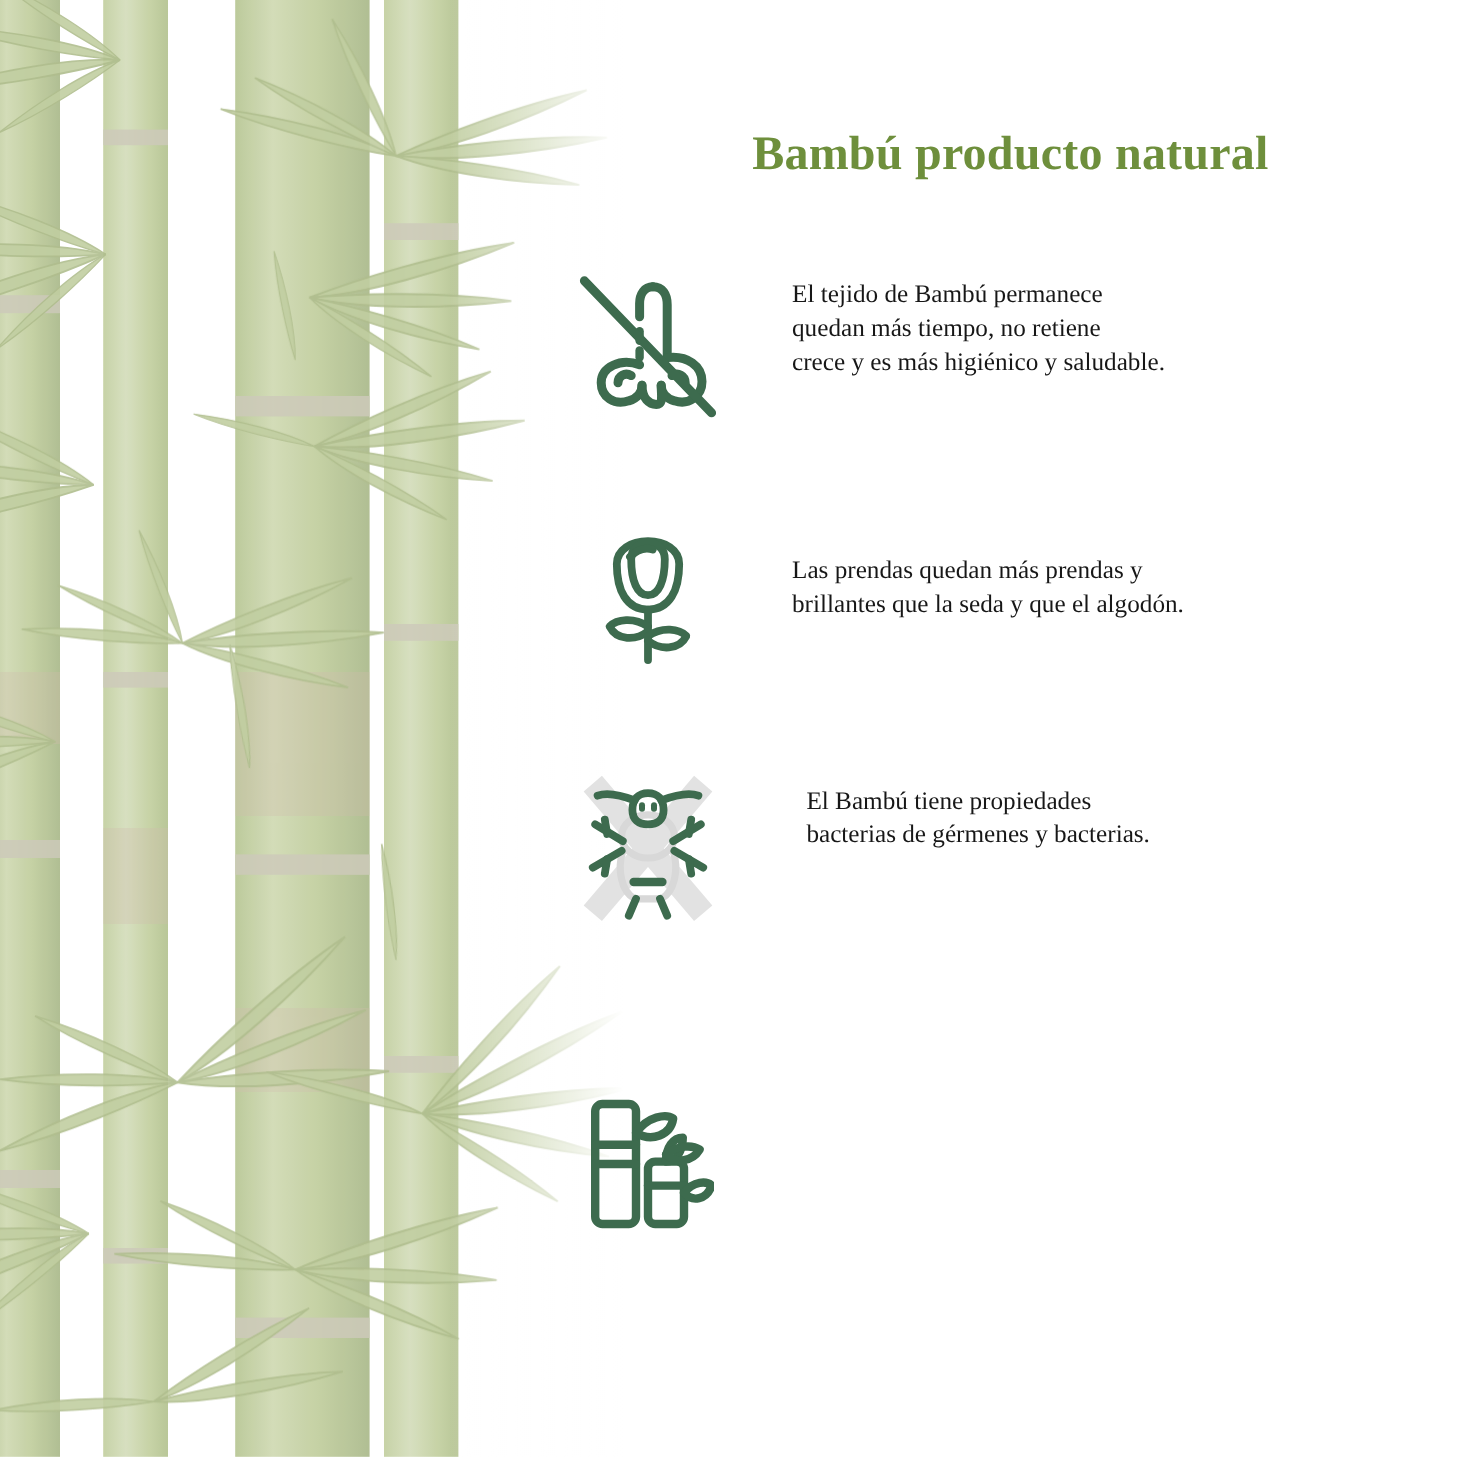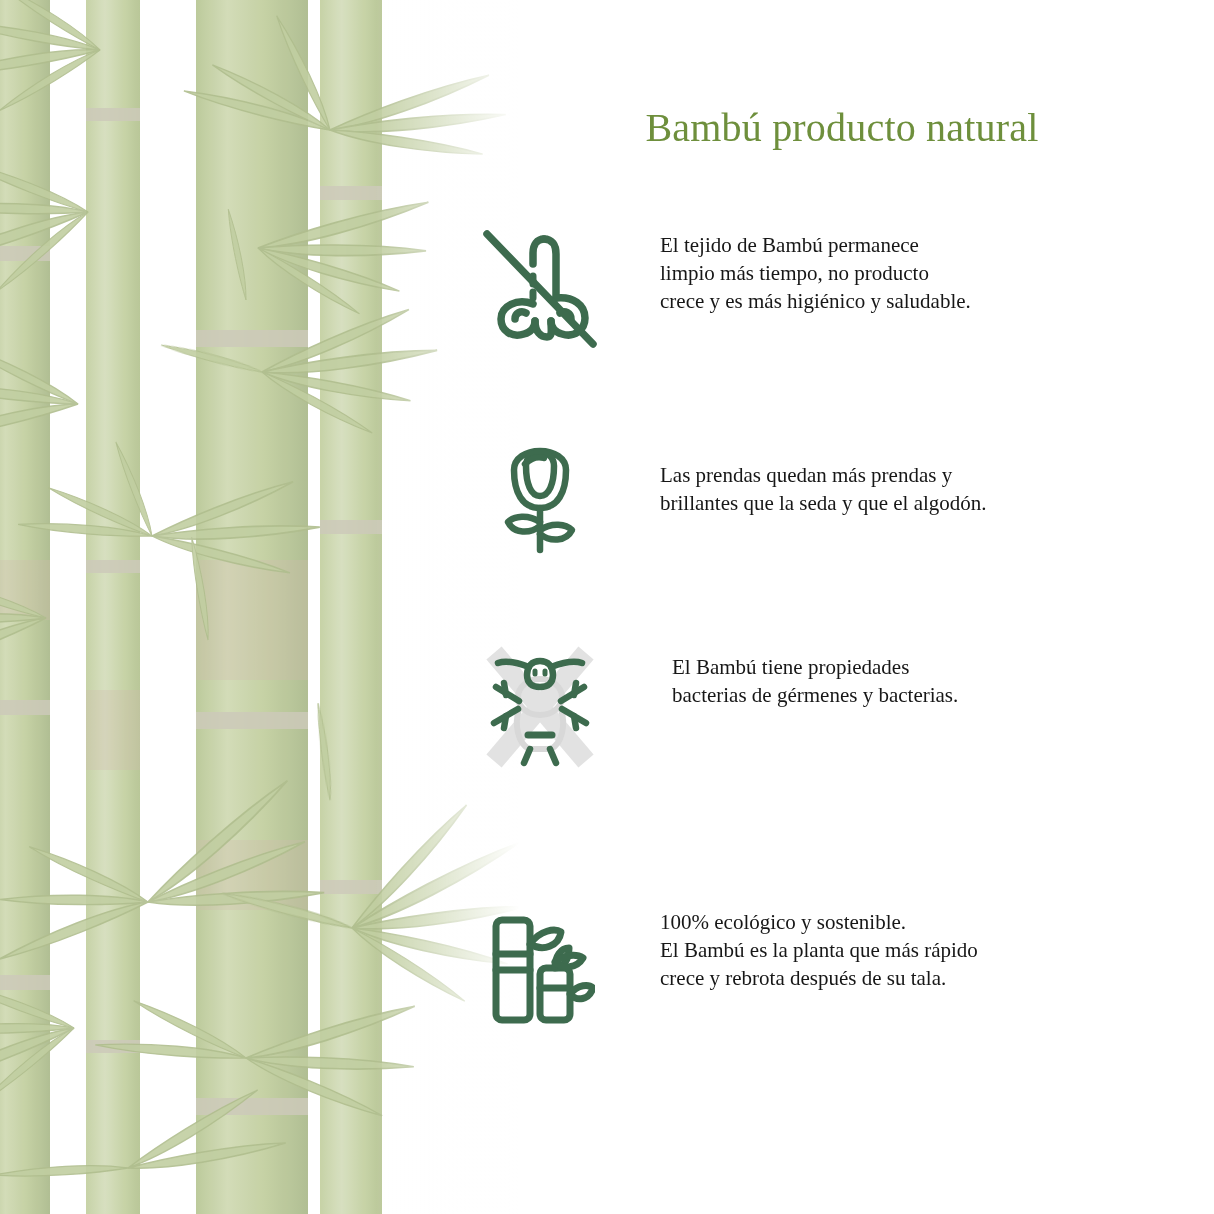--- a/index.html
+++ b/index.html
@@ -45,21 +45,21 @@
   }
 
   .page-title {
     position: absolute;
     left: 0;
     top: 104px;
     width: 744px;
     text-align: center;
     font-family: "Liberation Serif", "DejaVu Serif", serif;
     font-size: 40px;
-    font-weight: 400;
+    font-weight: 700;
     letter-spacing: 0.2px;
     color: #6e8f3c;
     white-space: nowrap;
   }
 
   .feature-list {
     position: absolute;
     left: 0;
     top: 0;
     width: 744px;
@@ -307,21 +307,21 @@
 
               <path d="M34 95 C 34 89 40 86 45 89"></path>
               <path d="M90 95 C 90 89 84 86 79 89"></path>
             </g>
 
             <line x1="6" y1="10" x2="112" y2="120" stroke="#3d6b4e" stroke-width="7.5" stroke-linecap="round"></line>
           </svg>
         </div>
         <div class="feature-text">
           <span class="ln">El tejido de Bambú permanece</span>
-          <span class="ln">limpio más tiempo, no producto</span>
+          <span class="ln">quedan más tiempo, no retiene</span>
           <span class="ln">crece y es más higiénico y saludable.</span>
         </div>
       </div>
 
       <div class="feature feature-2">
         <div class="feature-icon">
           <svg width="96" height="112" viewBox="0 0 96 112" xmlns="http://www.w3.org/2000/svg">
             <g fill="none" stroke="#3d6b4e" stroke-width="6.5" stroke-linecap="round" stroke-linejoin="round">
 
               <path d="M22 26 C 22 14 34 7 48 7 C 62 7 74 14 74 26
@@ -408,22 +408,17 @@
               <rect x="55" y="58" width="30" height="52" rx="6"></rect>
               <line x1="55" y1="78" x2="85" y2="78"></line>
 
               <path d="M70 58 C 70 46 76 38 84 38 C 84 50 78 58 70 58 Z"></path>
               <path d="M70 52 C 80 44 92 44 98 48 C 92 58 78 60 70 52 Z"></path>
 
               <path d="M85 84 C 93 74 104 74 108 78 C 104 90 92 92 85 84 Z"></path>
             </g>
           </svg>
         </div>
-        <div class="feature-text">
-          <span class="ln">100% ecológico y sostenible.</span>
-          <span class="ln">El Bambú es la planta que más rápido</span>
-          <span class="ln">crece y rebrota después de su tala.</span>
-        </div>
       </div>
 
     </div>
   </div>
 </div>
 
 </body></html>

